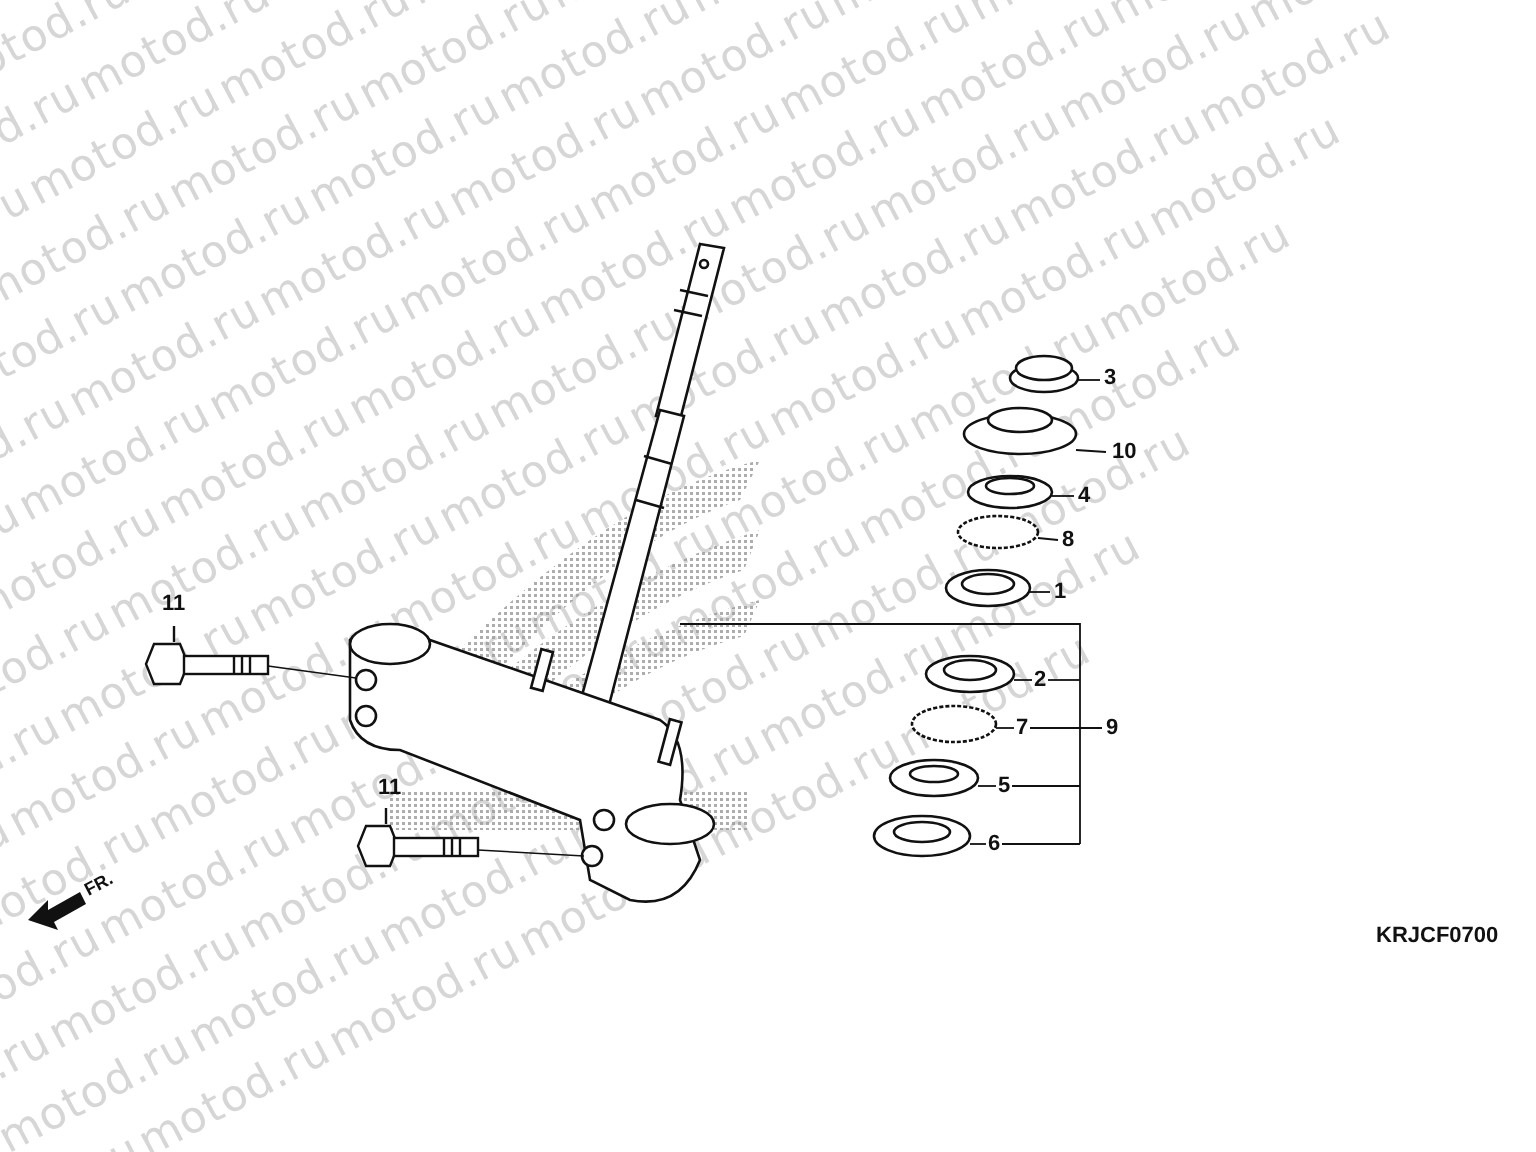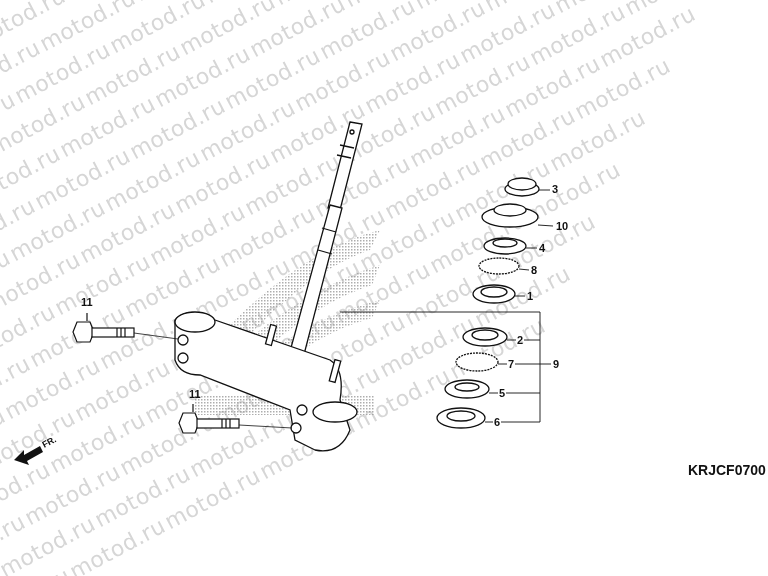--- a/index.html
+++ b/index.html
@@ -1,20 +1,20 @@
 <!DOCTYPE html>
 <html><head>
 <meta charset="utf-8">
 <style>
   html,body{margin:0;padding:0;background:#fff;}
   #canvas{position:relative;width:768px;height:576px;overflow:hidden;background:#fff;font-family:"Liberation Sans",sans-serif;}
   .wm{position:absolute;color:#d6d6d6;font-size:22px;transform:rotate(-28deg);white-space:nowrap;letter-spacing:0.5px;font-family:"DejaVu Sans",sans-serif;}
   svg{position:absolute;left:0;top:0;}
   .lbl{position:absolute;font-size:11px;font-weight:bold;color:#111;}
-  .code{position:absolute;font-size:14px;font-weight:bold;color:#111;}
+  .code{position:absolute;font-size:11px;font-weight:bold;color:#111;}
 </style>
 </head>
 <body>
 
 <div id="canvas">
   <div id="wms">
       <span class="wm" style="left: -35px; top: 6px;">motod.ru</span>
       <span class="wm" style="left: 60px; top: -44px;">motod.ru</span>
       <span class="wm" style="left: -60px; top: 58px;">motod.ru</span>
       <span class="wm" style="left: 35px; top: 8px;">motod.ru</span>

